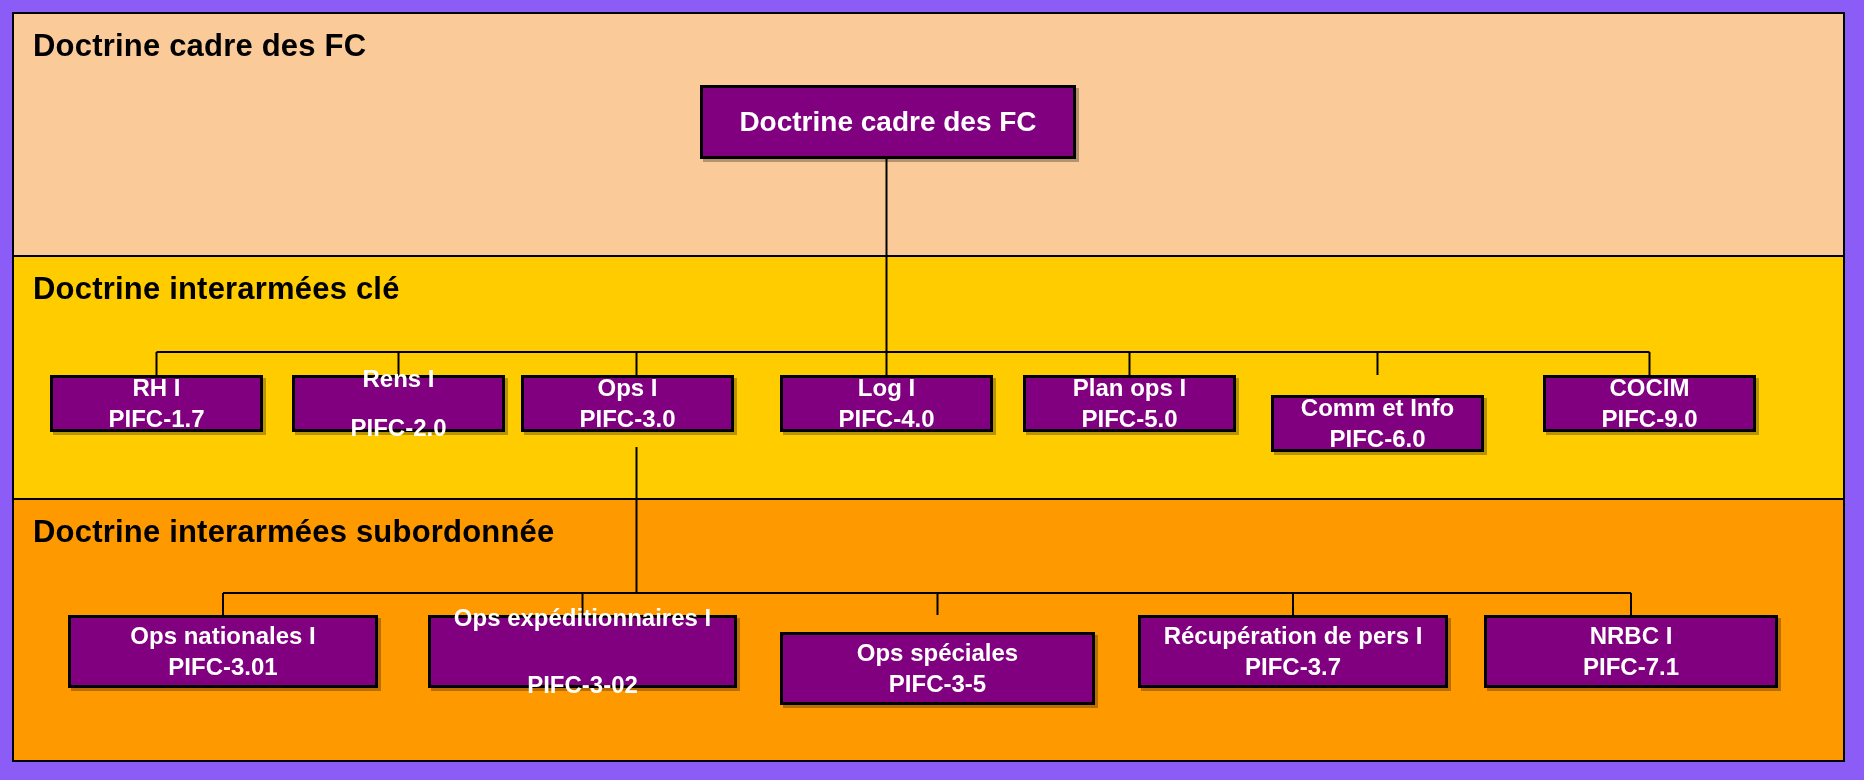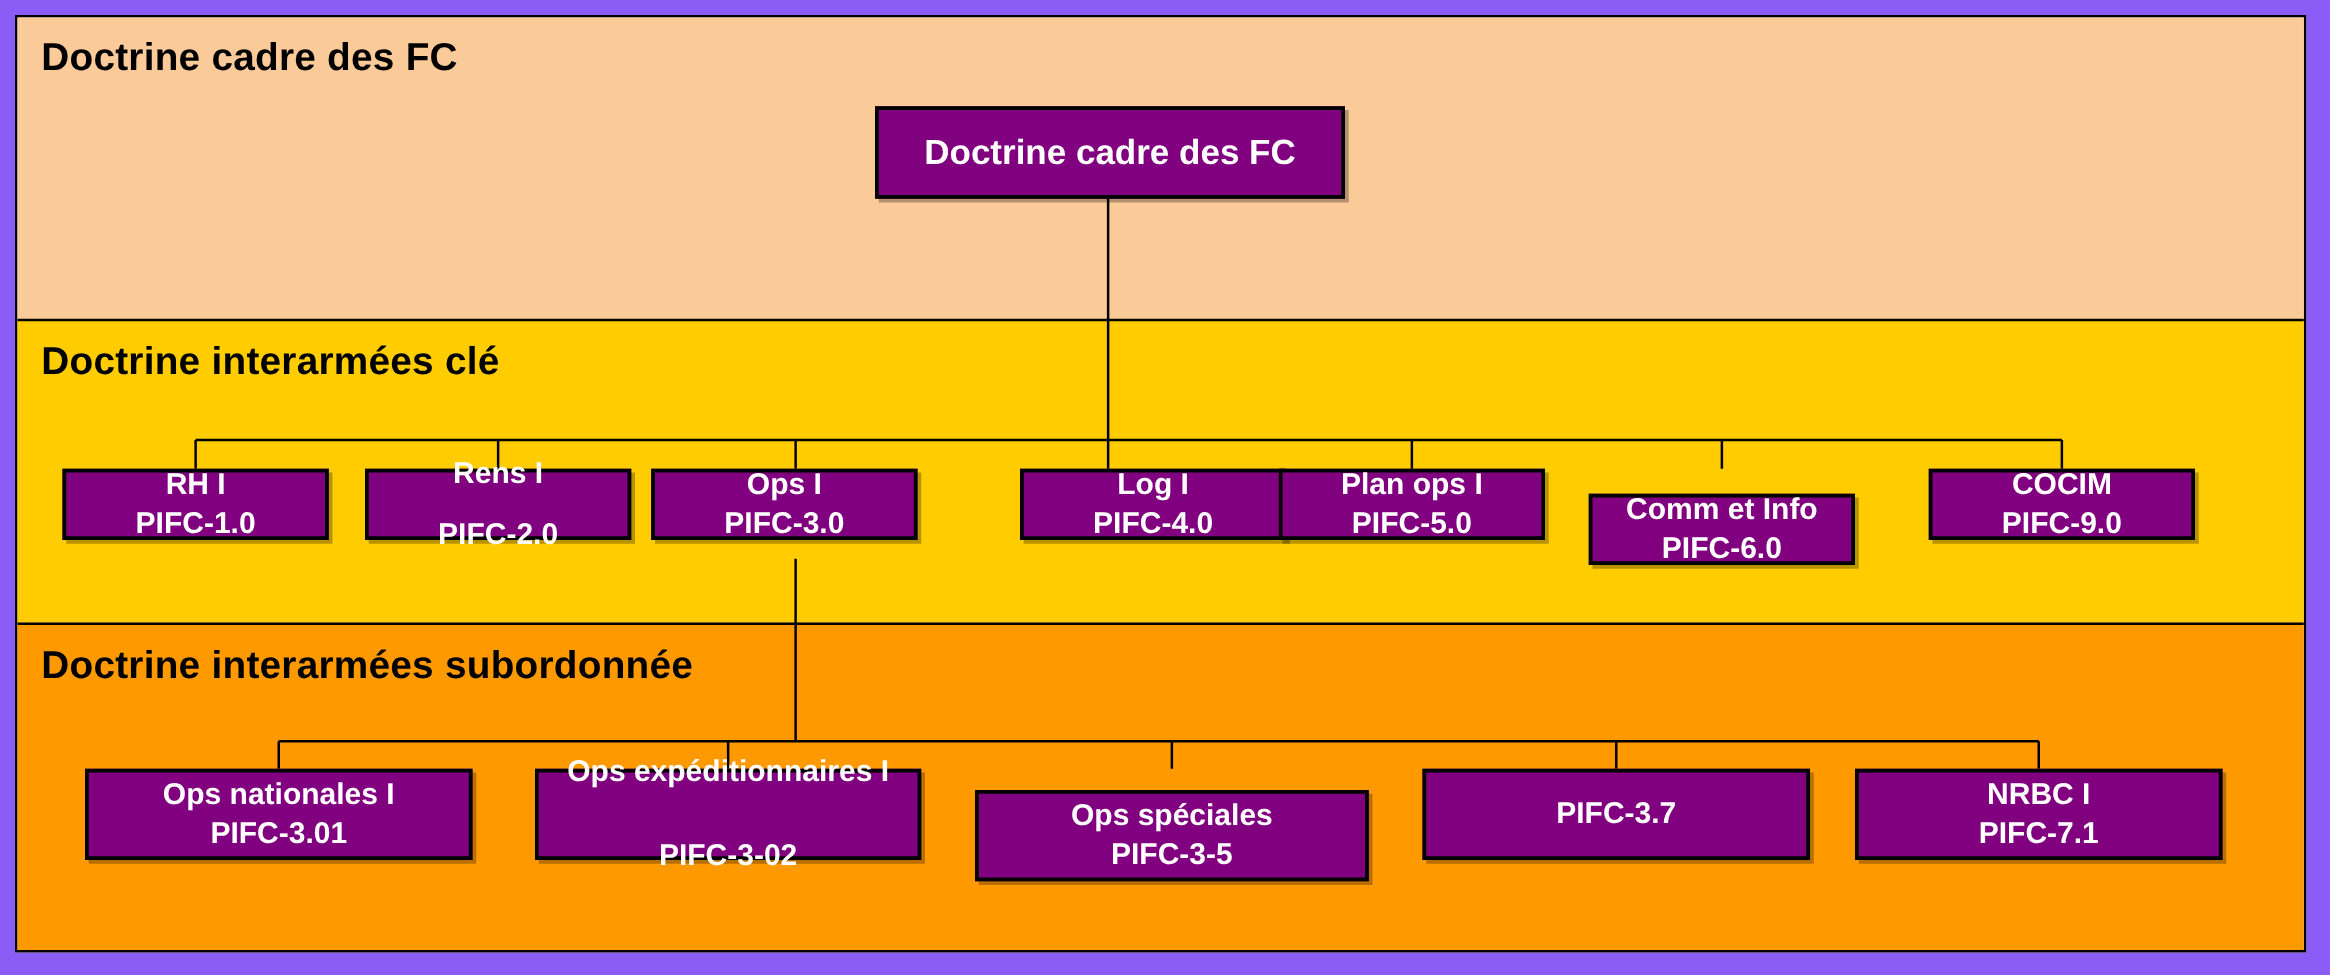--- a/index.html
+++ b/index.html
@@ -91,31 +91,31 @@
   </svg>
 
   <div class="overlay">
 
     <div class="node node-root">
       <span>Doctrine cadre des FC</span>
     </div>
 
     <div class="node node-k" style="left:50px;">
       <span>RH I</span>
-      <span>PIFC-1.0</span>
+      <span>PIFC-1.7</span>
     </div>
     <div class="node node-k" style="left:292px;gap:18px;">
       <span>Rens I</span>
       <span>PIFC-2.0</span>
     </div>
     <div class="node node-k" style="left:521px;align-items:center;">
       <span>Ops I</span>
       <span>PIFC-3.0</span>
     </div>
-    <div class="node node-k" style="left:816px;align-items:center;">
+    <div class="node node-k" style="left:780px;align-items:center;">
       <span>Log I</span>
       <span>PIFC-4.0</span>
     </div>
     <div class="node node-k" style="left:1023px;">
       <span>Plan ops I</span>
       <span>PIFC-5.0</span>
     </div>
     <div class="node node-k" style="left:1271px;margin-top:20px;">
       <span>Comm et Info</span>
       <span>PIFC-6.0</span>
@@ -131,20 +131,21 @@
     </div>
     <div class="node node-s" style="left:428px;width:309px;gap:36px;">
       <span>Ops expéditionnaires I</span>
       <span>PIFC-3-02</span>
     </div>
     <div class="node node-s" style="left:780px;width:315px;margin-top:17px;">
       <span>Ops spéciales</span>
       <span>PIFC-3-5</span>
     </div>
     <div class="node node-s" style="left:1138px;width:310px;">
+      <span>Récupération de pers I</span>
       <span>PIFC-3.7</span>
     </div>
     <div class="node node-s" style="left:1484px;width:294px;">
       <span>NRBC I</span>
       <span>PIFC-7.1</span>
     </div>
 
   </div>
 </div>
 

